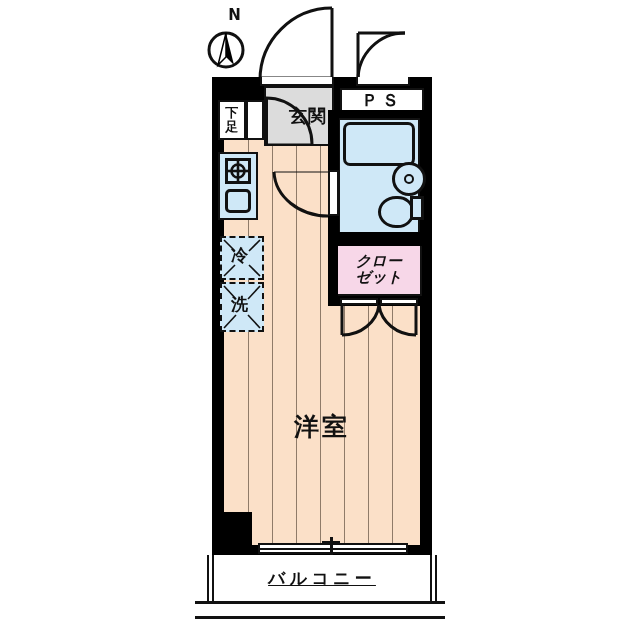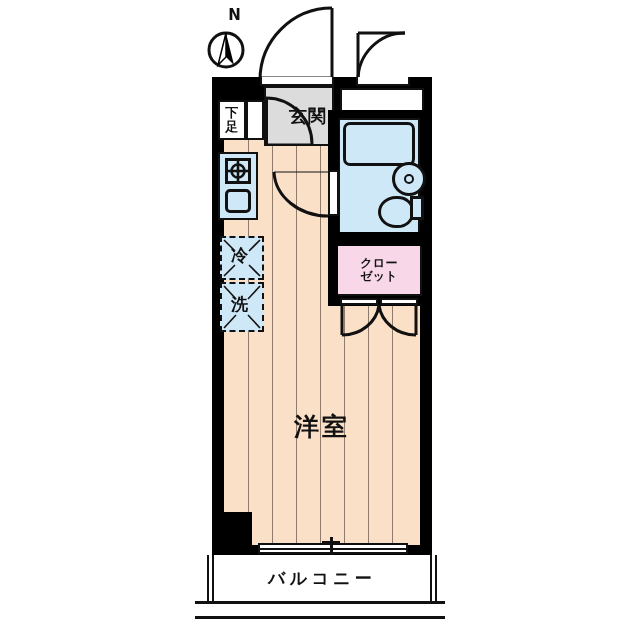--- a/index.html
+++ b/index.html
@@ -14,21 +14,21 @@
   .water{background:#cfe8f7;border:2px solid #111;}
   .closet{background:#f7d7e8;border:2px solid #111;}
   .genkan{background:#dcdcdc;border:2px solid #111;}
   .white-box{background:#ffffff;border:2px solid #111;}
 
   
   .lbl{position:absolute;display:flex;align-items:center;justify-content:center;
        text-align:center;color:#111;font-weight:700;line-height:1.05;
        letter-spacing:0.05em;white-space:pre-line;}
   .lbl-room{font-size:25px;letter-spacing:.12em;}
-  .lbl-closet{font-size:12px;letter-spacing:.02em;}
+  .lbl-closet{font-size:15px;letter-spacing:.02em;font-style:italic;}
   .lbl-genkan{font-size:18px;}
   .lbl-ps{font-size:17px;letter-spacing:.22em;}
   .lbl-small{font-size:14px;}
   .lbl-app{font-size:17px;}
   .lbl-balcony{font-size:17px;letter-spacing:.25em;color:#111;font-weight:700;}
 
   
   .planks{position:absolute;overflow:hidden;}
   .plank-line{position:absolute;top:0;bottom:0;width:1px;background:#6b5a4a;opacity:.75;}
 
@@ -103,20 +103,21 @@
       <line x1="2" y1="2" x2="2" y2="48" stroke="#111" stroke-width="4"></line>
       <line x1="2" y1="48" x2="48" y2="48" stroke="#111" stroke-width="1"></line>
     </svg>
   </div>
 
   <div class="abs white-box" style="left:218px;top:100px;width:28px;height:40px;"></div>
   <div class="lbl lbl-small" style="left:219px;top:101px;width:26px;height:38px;flex-direction:column;font-size:13px;">下足</div>
   <div class="abs white-box" style="left:246px;top:100px;width:18px;height:40px;"></div>
 
   <div class="abs white-box" style="left:340px;top:88px;width:84px;height:26px;"></div>
+  <div class="lbl lbl-ps" style="left:340px;top:88px;width:84px;height:26px;">ＰＳ</div>
 
   <div class="abs water" style="left:338px;top:118px;width:82px;height:116px;"></div>
 
   <div class="abs" style="left:343px;top:122px;width:72px;height:44px;background:#cfe8f7;border:3px solid #111;border-radius:7px;"></div>
 
   <div class="abs" style="left:392px;top:162px;width:34px;height:34px;background:#cfe8f7;border:3px solid #111;border-radius:50%;"></div>
   <div class="abs" style="left:404px;top:174px;width:10px;height:10px;background:#cfe8f7;border:2px solid #111;border-radius:50%;"></div>
 
   <div class="abs" style="left:378px;top:196px;width:36px;height:32px;background:#cfe8f7;border:3px solid #111;border-radius:50% 45% 45% 50%;"></div>
   <div class="abs" style="left:410px;top:196px;width:14px;height:24px;background:#cfe8f7;border:3px solid #111;"></div>
@@ -195,15 +196,15 @@
 
   <div class="abs" style="left:204px;top:555px;width:236px;height:48px;background:#ffffff;"></div>
 
   <div class="abs vline" style="left:207px;top:555px;width:2px;height:48px;"></div>
   <div class="abs vline" style="left:212px;top:555px;width:2px;height:48px;"></div>
   <div class="abs vline" style="left:430px;top:555px;width:2px;height:48px;"></div>
   <div class="abs vline" style="left:435px;top:555px;width:2px;height:48px;"></div>
   <div class="abs hline" style="left:195px;top:601px;width:250px;height:2.5px;"></div>
   <div class="abs hline" style="left:195px;top:616px;width:250px;height:2.5px;"></div>
 
-  <div class="lbl lbl-balcony" style="left:224px;top:566px;width:196px;height:26px;">バルコニー</div>
+  <div class="lbl lbl-balcony" style="left:224px;top:566px;width:196px;height:26px;text-decoration:underline;">バルコニー</div>
 
 </div>
 
 </body></html>

